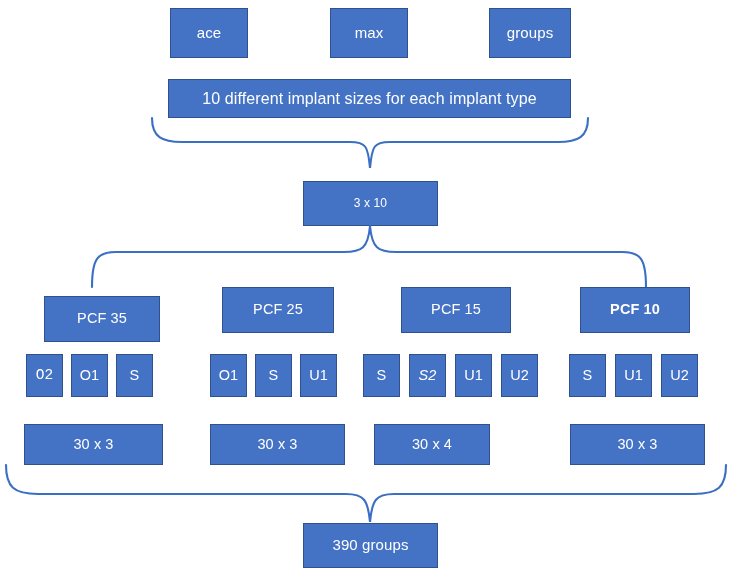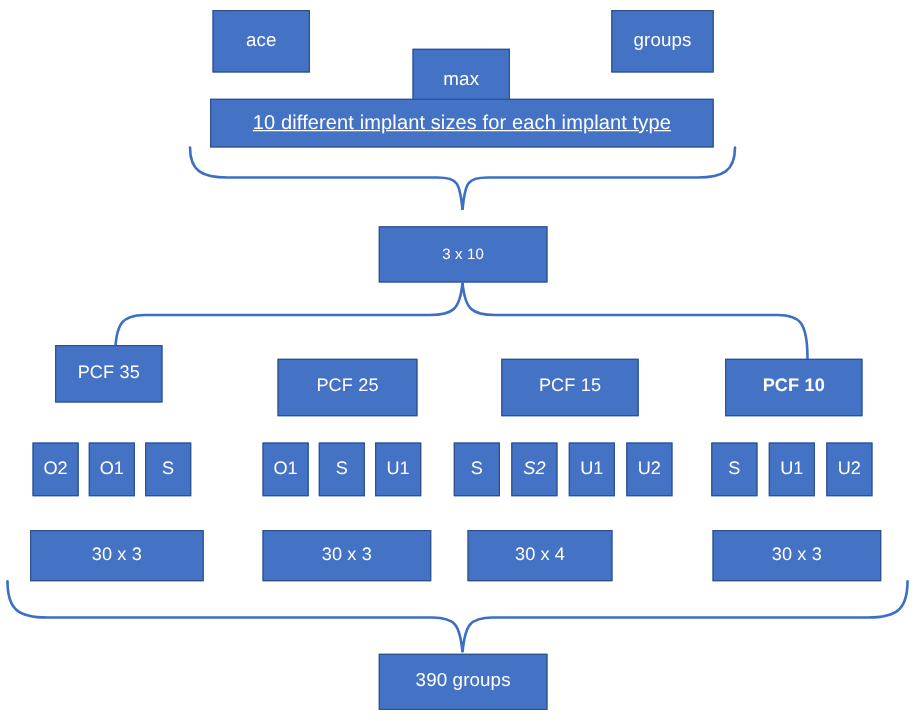--- a/index.html
+++ b/index.html
@@ -56,25 +56,25 @@
     stroke-linecap: round;
   }
 </style>
 </head>
 <body>
 
 <div id="canvas">
 
   <div class="node type-implant" style="left:170px; top:8px; width:78px; height:50px;">ace</div>
 
-  <div class="node type-implant" style="left:330px; top:8px; width:78px; height:50px;margin-top:31px;">max</div>
+  <div class="node type-implant" style="left:330px; top:8px; width:78px; height:50px;">max</div>
 
   <div class="node type-implant" style="left:489px; top:8px; width:82px; height:50px;">groups</div>
 
-  <div class="node type-wide" style="left:168px; top:79px; width:403px; height:39px;text-decoration:underline;">10 different implant sizes for each implant type</div>
+  <div class="node type-wide" style="left:168px; top:79px; width:403px; height:39px;">10 different implant sizes for each implant type</div>
 
   <svg class="brace" viewBox="0 0 731 577">
     <path d="M 152 118
              C 152 137, 162 142, 182 142
              L 350 142
              C 366 142, 368 146, 370 168
              C 372 146, 374 142, 390 142
              L 558 142
              C 578 142, 588 137, 588 118"></path>
   </svg>
@@ -85,29 +85,29 @@
     <path d="M 370 226
              C 372 248, 378 252, 396 252
              L 622 252
              C 640 252, 646 258, 646 287
              M 370 226
              C 368 248, 362 252, 344 252
              L 116 252
              C 98 252, 92 258, 92 287"></path>
   </svg>
 
-  <div class="node type-pcf" style="left:44px; top:276px; width:86px; height:46px;text-align:center;">PCF 35</div>
+  <div class="node type-pcf" style="left:44px; top:296px; width:116px; height:46px;text-align:center;">PCF 35</div>
 
   <div class="node type-pcf" style="left:222px; top:287px; width:112px; height:46px;">PCF 25</div>
 
   <div class="node type-pcf" style="left:401px; top:287px; width:110px; height:46px;">PCF 15</div>
 
   <div class="node type-pcf" style="left:580px; top:287px; width:110px; height:46px;font-weight:bold;">PCF 10</div>
 
-  <div class="node type-small" style="left:26px; top:354px; width:37px; height:43px;">O2</div>
+  <div class="node type-small" style="left:26px; top:354px; width:37px; height:43px;font-family:Liberation Mono, monospace;">O2</div>
   <div class="node type-small" style="left:71px; top:354px; width:37px; height:43px;">O1</div>
   <div class="node type-small" style="left:116px; top:354px; width:37px; height:43px;">S</div>
 
   <div class="node type-small" style="left:210px; top:354px; width:37px; height:43px;">O1</div>
   <div class="node type-small" style="left:255px; top:354px; width:37px; height:43px;">S</div>
   <div class="node type-small" style="left:300px; top:354px; width:37px; height:43px;">U1</div>
 
   <div class="node type-small" style="left:363px; top:354px; width:37px; height:43px;">S</div>
   <div class="node type-small" style="left:409px; top:354px; width:37px; height:43px;font-style:italic;">S2</div>
   <div class="node type-small" style="left:455px; top:354px; width:37px; height:43px;">U1</div>

